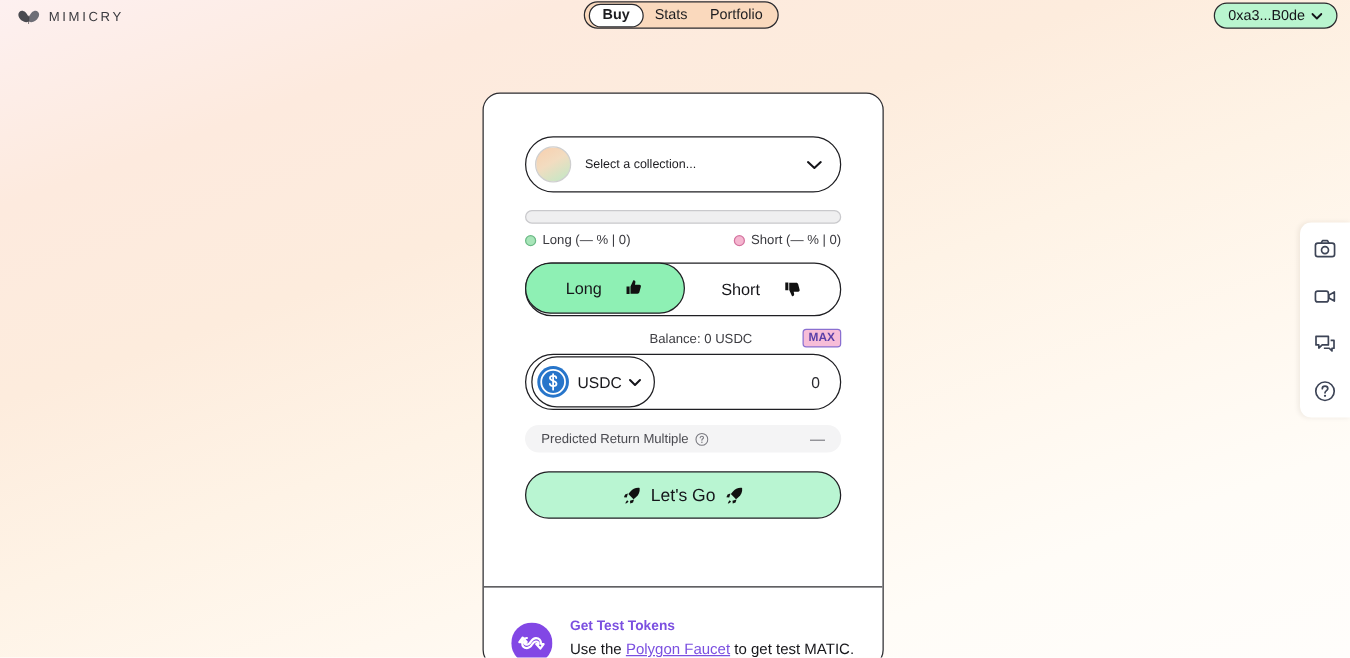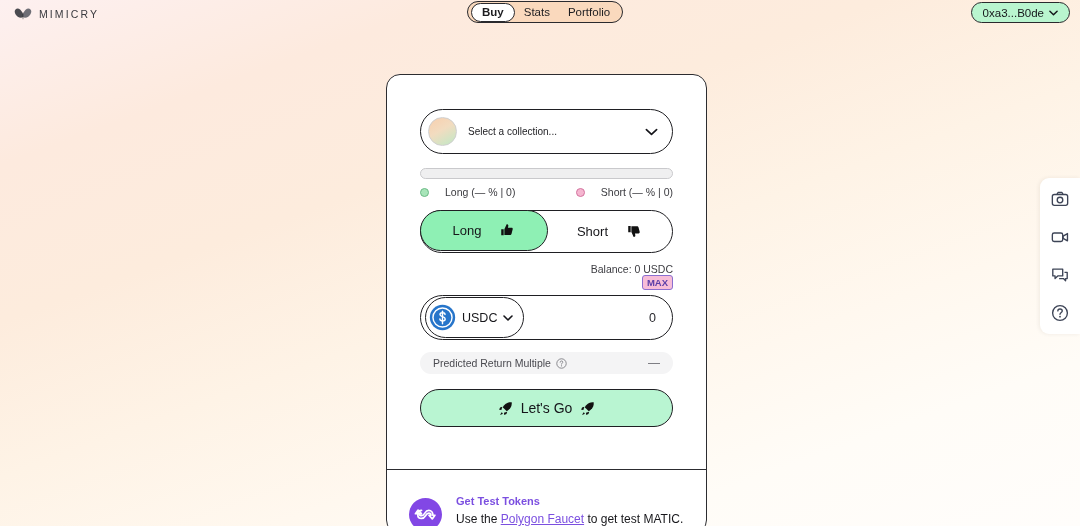--- a/index.html
+++ b/index.html
@@ -146,21 +146,21 @@
     border: 1px solid #c9c9cc;
   }
 
   .ratio-legend {
     margin-top: 7px;
     display: flex;
     justify-content: space-between;
     font-size: 10.5px;
     color: #3a3a3f;
   }
-  .leg { display: flex; align-items: center; gap: 16px; }
+  .leg { display: flex; align-items: center; gap: 5px; }
   .dot { width: 9px; height: 9px; border-radius: 50%; flex: none; }
   .dot.long  { background: #a8e5b9; border: 1px solid #6cba86; }
   .dot.short { background: #f5b6d0; border: 1px solid #d4749f; }
 
   .side-toggle {
     margin-top: 12px;
     height: 43px;
     border: 1.5px solid #1f1f23;
     border-radius: 999px;
     display: flex;
@@ -181,26 +181,25 @@
   .side-btn.active {
     background: #8ef0b4;
     border: 1.5px solid #1f1f23;
     margin: -1.5px;
     font-weight: 500;
   }
 
   .balance-row {
     margin-top: 10px;
     display: flex;
-    align-items: flex-end;
+    align-items: center;
     justify-content: flex-end;
-    gap: 0;
+    gap: 12px;
     font-size: 10.5px;
     color: #3c3c41;
-    flex-direction: column;
   }
   .max-badge {
     background: #f7bdd8;
     border: 1px solid #8a6fd0;
     color: #5b3fa8;
     font-size: 9.5px;
     font-weight: 700;
     padding: 1px 4px;
     border-radius: 3px;
     line-height: 1.2;

